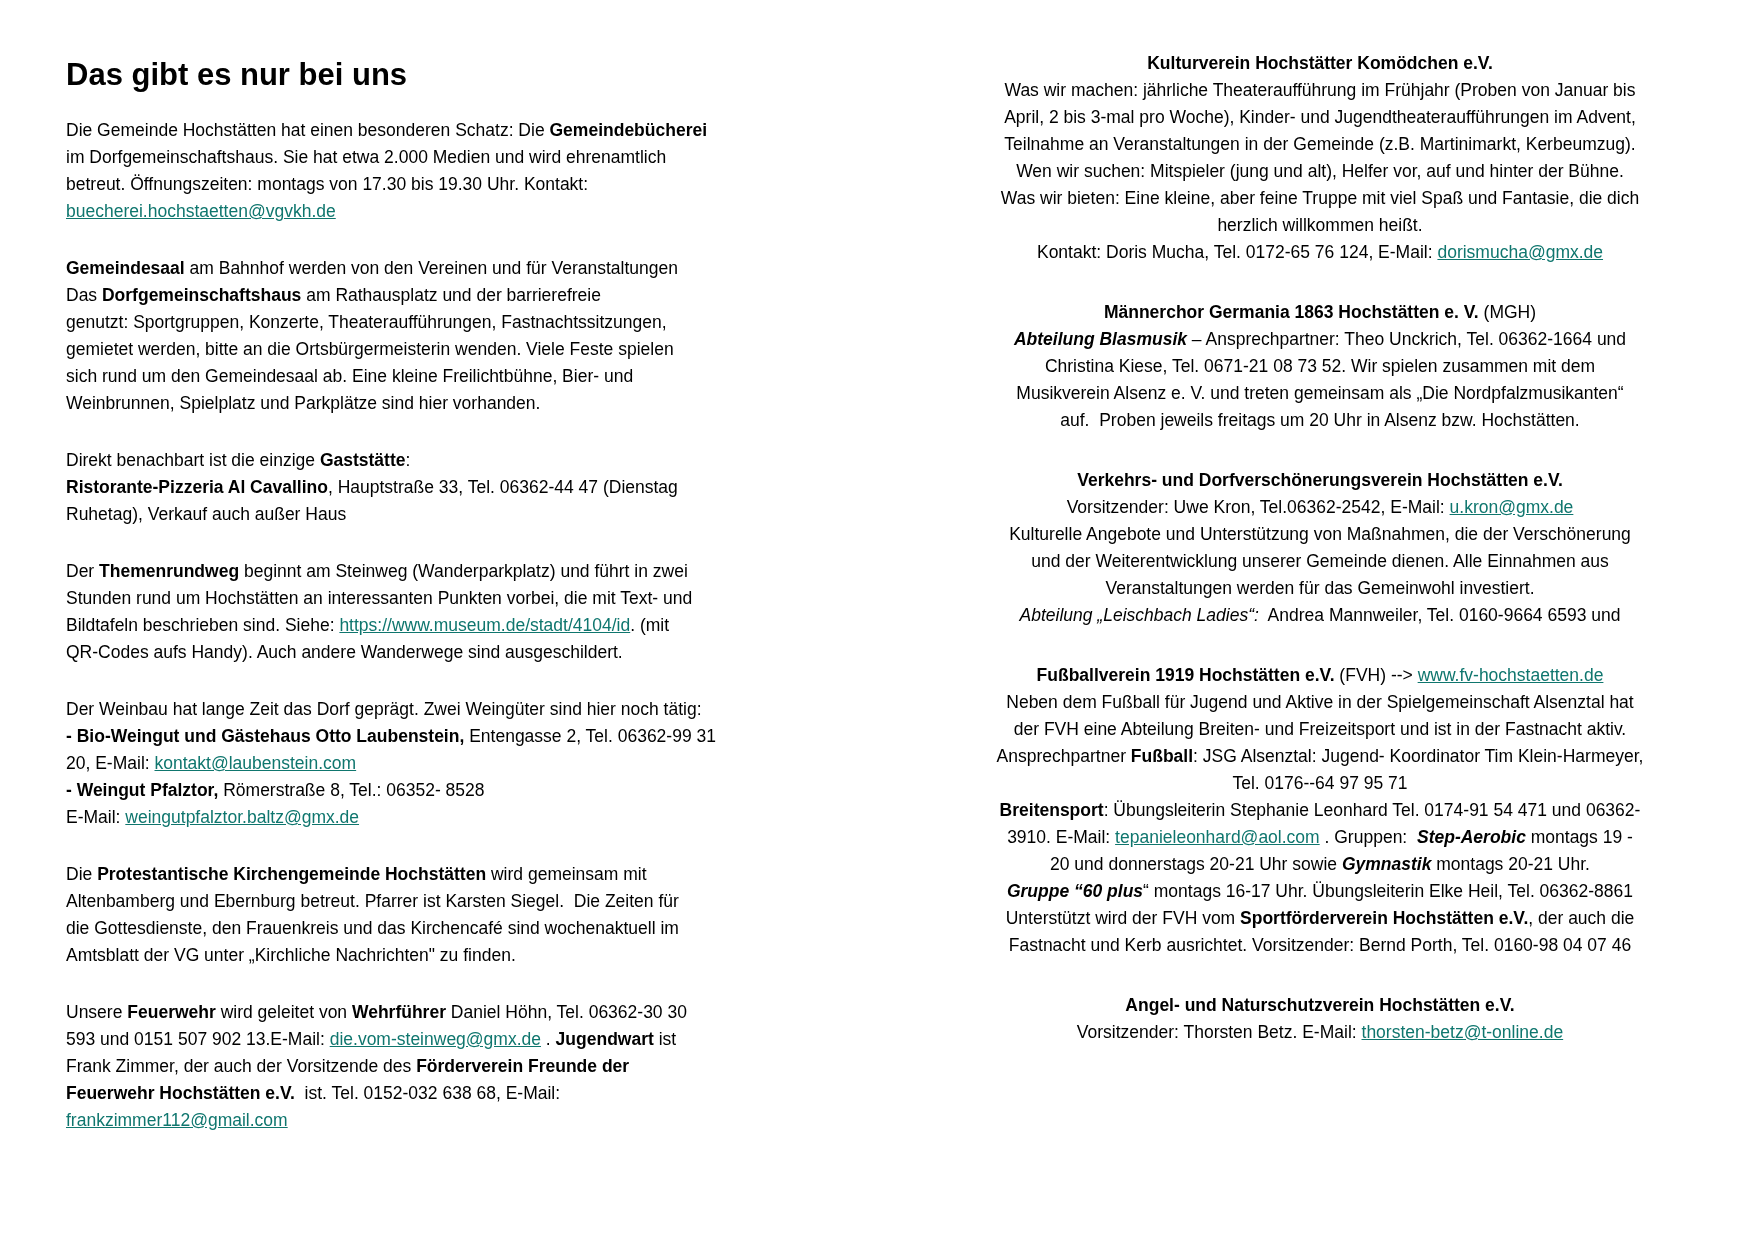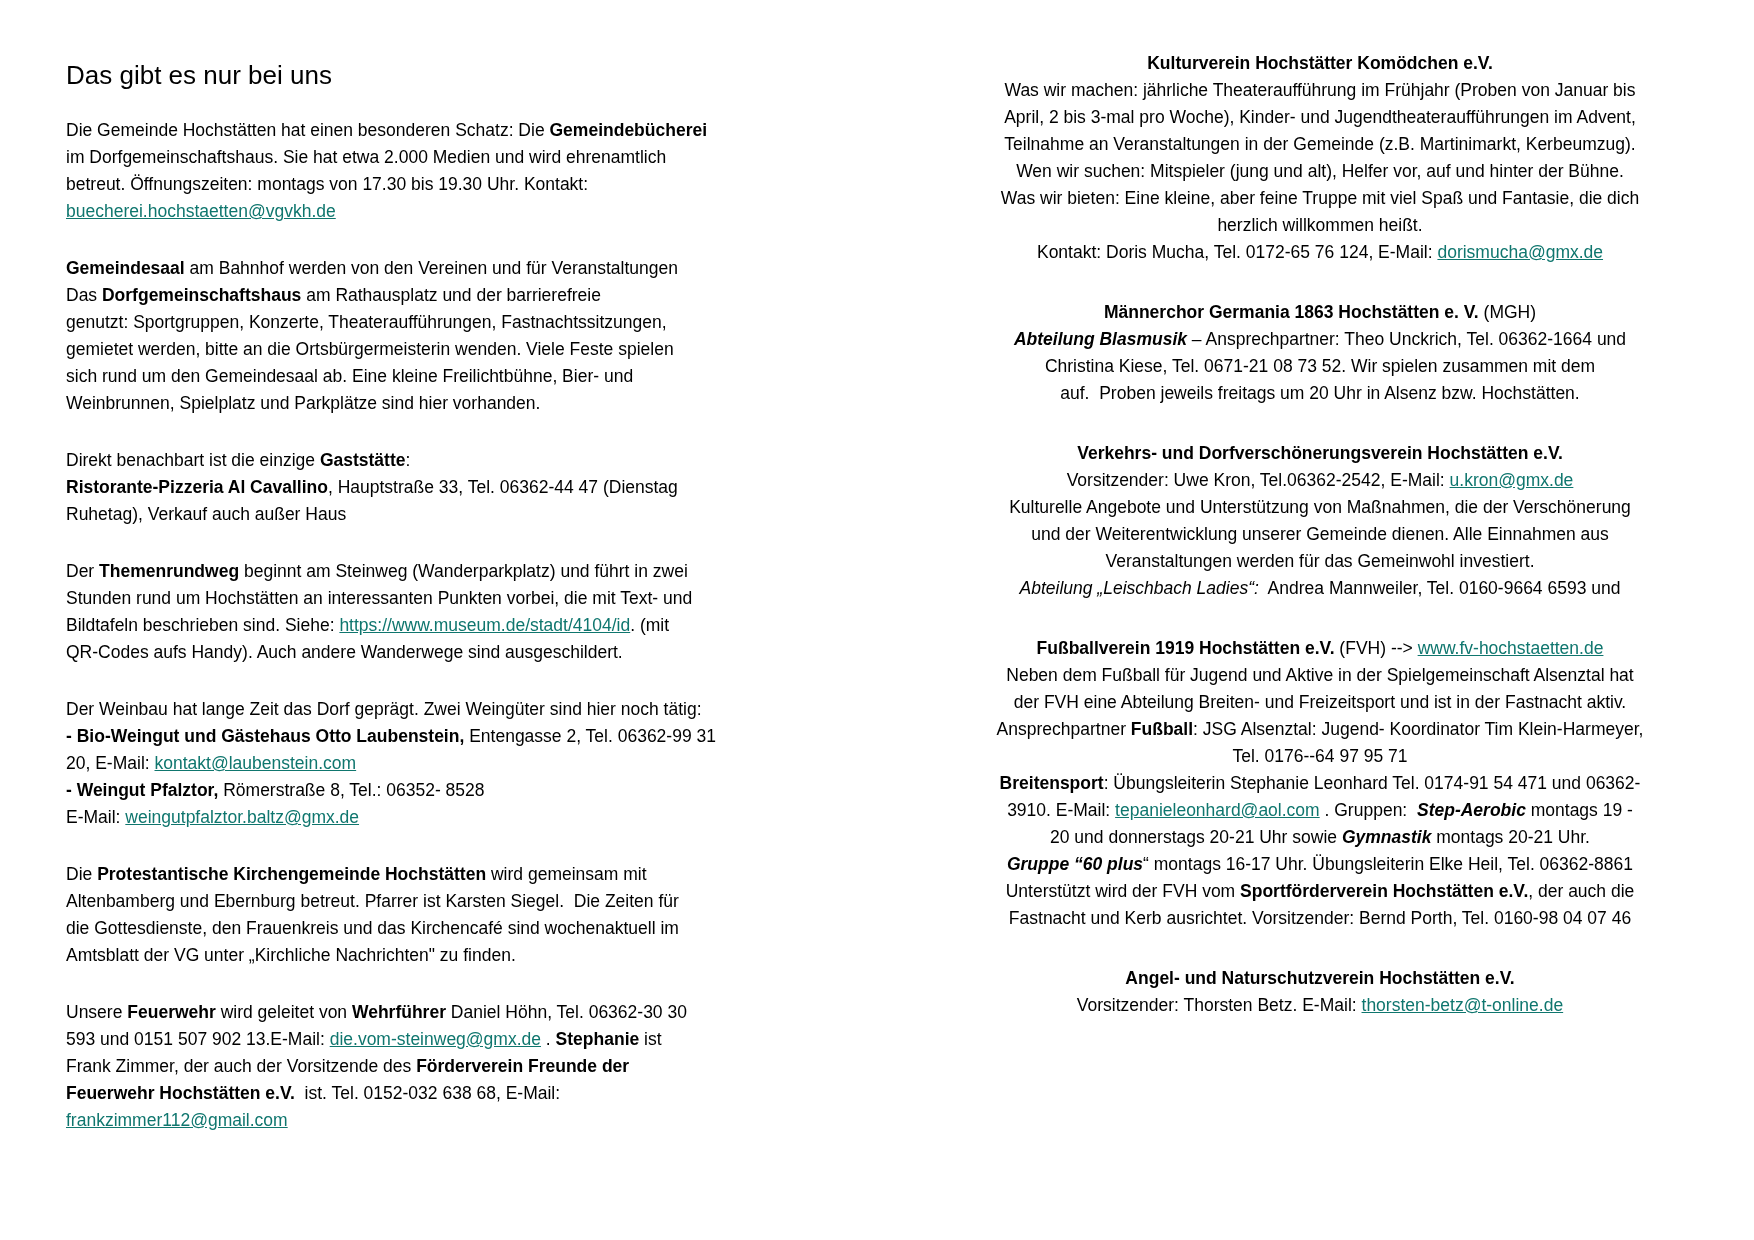--- a/index.html
+++ b/index.html
@@ -7,21 +7,21 @@
     width:1754px;height:1240px;
     background:#ffffff;color:#000000;
     font-family:"Liberation Sans",sans-serif;
     overflow:hidden;
   }
   .page{position:relative;width:1754px;height:1240px;background:#ffffff;}
   .col{position:absolute;top:0;}
   .col-left{left:66px;top:60px;width:720px;}
   .col-right{left:920px;top:50px;width:800px;}
   h1.title{
-    font-size:26px;line-height:30px;font-weight:400;
+    font-size:31px;line-height:30px;font-weight:700;
     margin:0 0 27px 0;letter-spacing:0;
   }
   .block{margin:0 0 30px 0;}
   .col-right .block{margin-bottom:33px;text-align:center;}
   .line{
     white-space:pre;
     font-size:17.5px;
     line-height:27px;
     letter-spacing:0;
   }
@@ -70,21 +70,21 @@
           <div class="line"><span>E-Mail: </span><a class="lnk" href="#">weingutpfalztor.baltz@gmx.de</a></div>
         </div>
         <div class="block">
           <div class="line"><span>Die </span><span class="b">Protestantische Kirchengemeinde Hochstätten</span><span> wird gemeinsam mit</span></div>
           <div class="line"><span>Altenbamberg und Ebernburg betreut. Pfarrer ist Karsten Siegel.  Die Zeiten für</span></div>
           <div class="line"><span>die Gottesdienste, den Frauenkreis und das Kirchencafé sind wochenaktuell im</span></div>
           <div class="line"><span>Amtsblatt der VG unter „Kirchliche Nachrichten" zu finden.</span></div>
         </div>
         <div class="block">
           <div class="line"><span>Unsere </span><span class="b">Feuerwehr</span><span> wird geleitet von </span><span class="b">Wehrführer</span><span> Daniel Höhn, Tel. 06362-30 30</span></div>
-          <div class="line"><span>593 und 0151 507 902 13.E-Mail: </span><a class="lnk" href="#">die.vom-steinweg@gmx.de</a><span> . </span><span class="b">Stephanie</span><span> ist</span></div>
+          <div class="line"><span>593 und 0151 507 902 13.E-Mail: </span><a class="lnk" href="#">die.vom-steinweg@gmx.de</a><span> . </span><span class="b">Jugendwart</span><span> ist</span></div>
           <div class="line"><span>Frank Zimmer, der auch der Vorsitzende des </span><span class="b">Förderverein Freunde der</span></div>
           <div class="line"><span class="b">Feuerwehr Hochstätten e.V.</span><span>  ist. Tel. 0152-032 638 68, E-Mail:</span></div>
           <div class="line"><a class="lnk" href="#">frankzimmer112@gmail.com</a></div>
         </div>
       </div>
   </div>
 
   <div class="col col-right">
     <div>
         <div class="block">
@@ -94,20 +94,21 @@
           <div class="line"><span>Teilnahme an Veranstaltungen in der Gemeinde (z.B. Martinimarkt, Kerbeumzug).</span></div>
           <div class="line"><span>Wen wir suchen: Mitspieler (jung und alt), Helfer vor, auf und hinter der Bühne.</span></div>
           <div class="line"><span>Was wir bieten: Eine kleine, aber feine Truppe mit viel Spaß und Fantasie, die dich</span></div>
           <div class="line"><span>herzlich willkommen heißt.</span></div>
           <div class="line"><span>Kontakt: Doris Mucha, Tel. 0172-65 76 124, E-Mail: </span><a class="lnk" href="#">dorismucha@gmx.de</a></div>
         </div>
         <div class="block">
           <div class="line"><span class="b">Männerchor Germania 1863 Hochstätten e. V.</span><span> (MGH)</span></div>
           <div class="line"><span class="b i">Abteilung Blasmusik</span><span> – Ansprechpartner: Theo Unckrich, Tel. 06362-1664 und</span></div>
           <div class="line"><span>Christina Kiese, Tel. 0671-21 08 73 52. Wir spielen zusammen mit dem</span></div>
+          <div class="line"><span>Musikverein Alsenz e. V. und treten gemeinsam als „Die Nordpfalzmusikanten“</span></div>
           <div class="line"><span>auf.  Proben jeweils freitags um 20 Uhr in Alsenz bzw. Hochstätten.</span></div>
         </div>
         <div class="block">
           <div class="line"><span class="b">Verkehrs- und Dorfverschönerungsverein Hochstätten e.V.</span></div>
           <div class="line"><span>Vorsitzender: Uwe Kron, Tel.06362-2542, E-Mail: </span><a class="lnk" href="#">u.kron@gmx.de</a></div>
           <div class="line"><span>Kulturelle Angebote und Unterstützung von Maßnahmen, die der Verschönerung</span></div>
           <div class="line"><span>und der Weiterentwicklung unserer Gemeinde dienen. Alle Einnahmen aus</span></div>
           <div class="line"><span>Veranstaltungen werden für das Gemeinwohl investiert.</span></div>
           <div class="line"><span class="i">Abteilung „Leischbach Ladies“:</span><span>  Andrea Mannweiler, Tel. 0160-9664 6593 und</span></div>
         </div>

